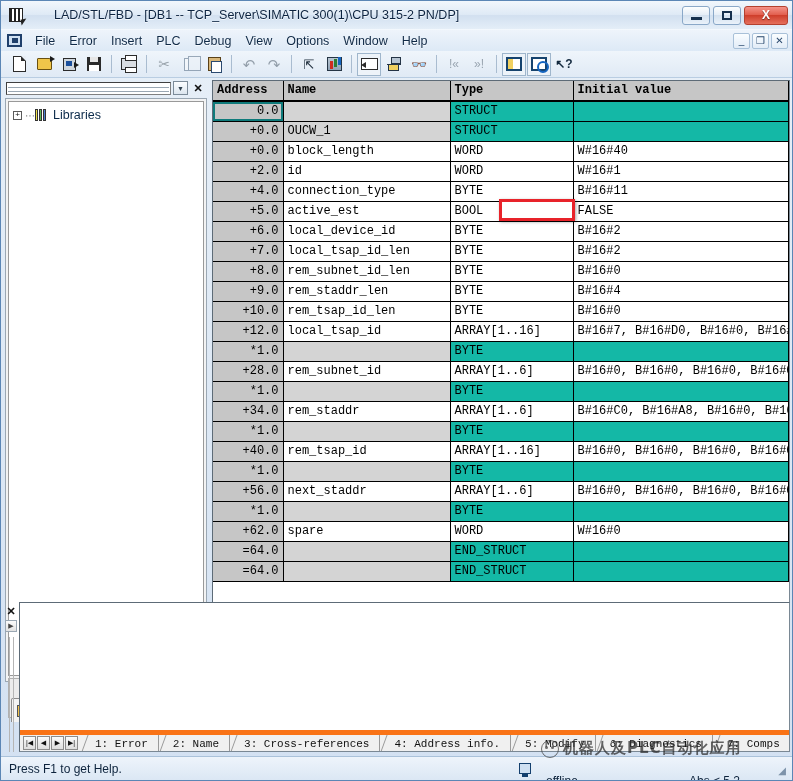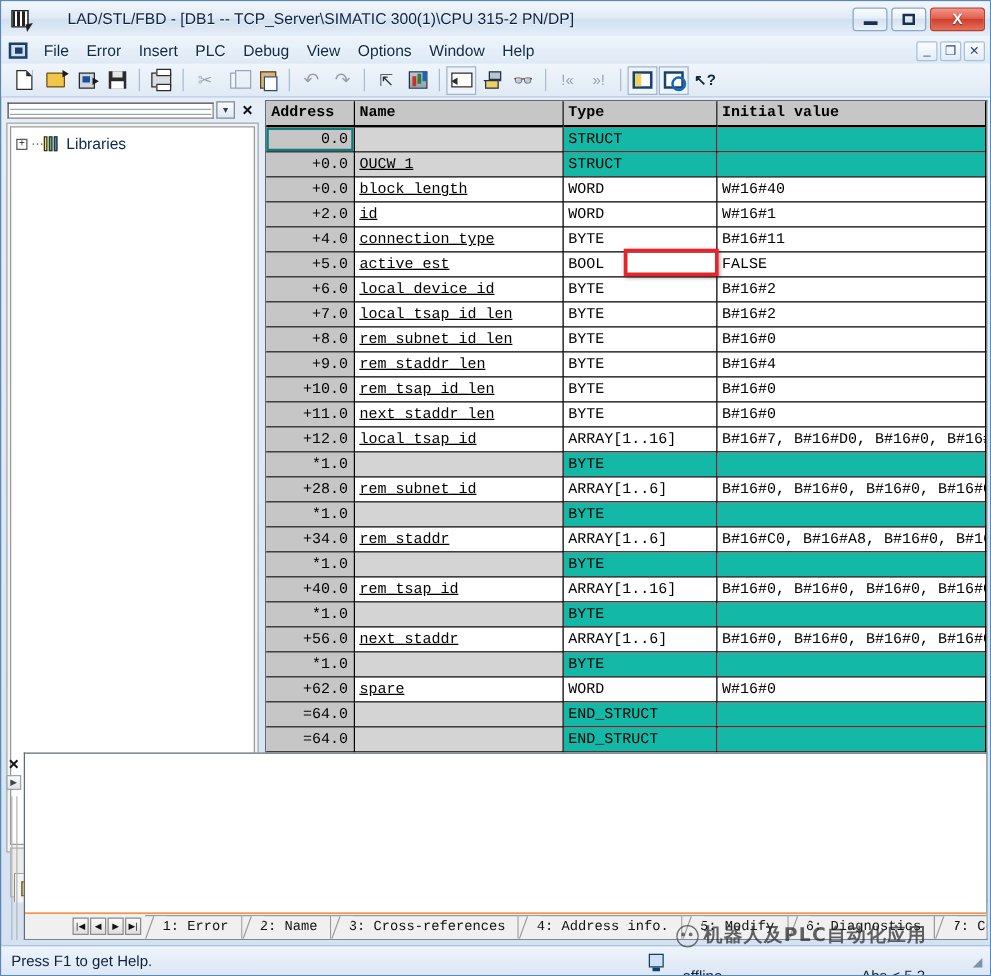--- a/index.html
+++ b/index.html
@@ -235,21 +235,21 @@
   table.decl th{
     background:#c6c6c6; font-weight:bold; text-align:left;
     border-bottom:2px solid #000;
   }
   table.decl th.addr, table.decl td.addr{ text-align:right; }
   col.c-addr{width:70px;} col.c-name{width:167px;}
   col.c-type{width:123px;} col.c-init{width:auto;}
   td.addr{ background:#c6c6c6; }
   tr.shade td{ background:#14b8a6; }
   tr.shade td.addr{ background:#c6c6c6; }
-  td.nm{ background:#fff;text-decoration:underline; }
+  td.nm{ background:#fff; }
   tr.shade td.nm{ background:#d4d4d4; }
   td.indent1{ padding-left:14px; }
   td.sel-addr{
     position:relative; background:#c6c6c6;
     box-shadow: inset 0 0 0 2px #0f7b7b;
   }
   .tbl-scroll{
     position:absolute;left:0;right:0;bottom:0;height:17px;
     background:#f1f1f1;border-top:1px solid #8d9aa6;
     display:flex;align-items:center;
@@ -275,23 +275,22 @@
   .out-arr{width:12px;height:12px;border:1px solid #9aa7b3;background:linear-gradient(180deg,#fbfbfb,#e2e2e2);display:flex;align-items:center;justify-content:center;font-size:7px;color:#444;}
   .out-bars{flex:1;width:5px;border-left:1px solid #b5b5b5;border-right:1px solid #b5b5b5;margin-top:3px;}
   .out-body{
     flex:1; background:#fff; border:1px solid #7a8894;
     border-top-color:#5d6b77; border-left-color:#5d6b77;
     position:relative;
   }
   .out-tabs{
     position:absolute;left:0;right:0;bottom:0;height:21px;
     display:flex;align-items:center; background:#f0f0f0;
-    border-top:1px solid #f97316;
+    border-top:5px solid #f97316;
     overflow:hidden;
-    padding-left:35px;
   }
   .navbtns{display:flex;align-items:center;gap:1px;padding:0 3px;}
   .navb{
     width:13px;height:14px;border:1px solid #8c8c8c;
     background:linear-gradient(180deg,#fbfbfb,#dedede);
     display:flex;align-items:center;justify-content:center;font-size:7px;color:#111;
   }
   .otab{
     height:19px; display:flex;align-items:center;
     padding:0 10px 0 14px; position:relative;
@@ -578,26 +577,20 @@
             </tr>
             <tr>
               <td class="addr">+9.0</td>
               <td class="nm indent1">rem_staddr_len</td>
               <td>BYTE</td>
               <td>B#16#4</td>
             </tr>
             <tr>
               <td class="addr">+10.0</td>
               <td class="nm indent1">rem_tsap_id_len</td>
-              <td>BYTE</td>
-              <td>B#16#0</td>
-            </tr>
-            <tr>
-              <td class="addr">+11.0</td>
-              <td class="nm indent1">next_staddr_len</td>
               <td>BYTE</td>
               <td>B#16#0</td>
             </tr>
             <tr>
               <td class="addr">+12.0</td>
               <td class="nm indent1">local_tsap_id</td>
               <td>ARRAY[1..16]</td>
               <td>B#16#7,  B#16#D0,  B#16#0,  B#16#0</td>
             </tr>
             <tr class="shade">

